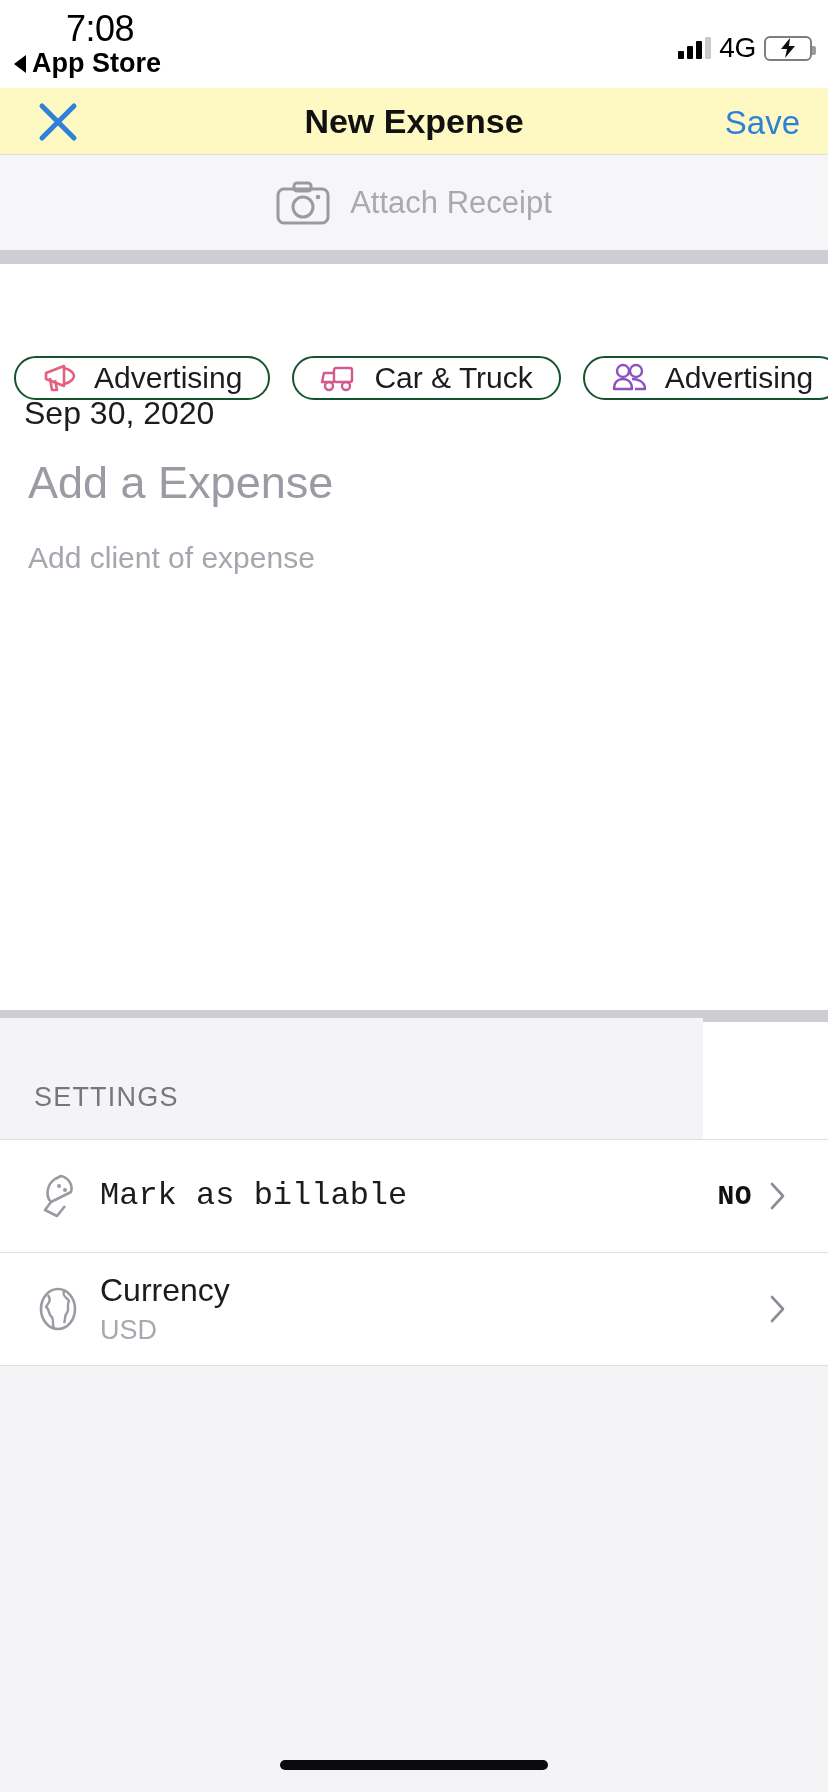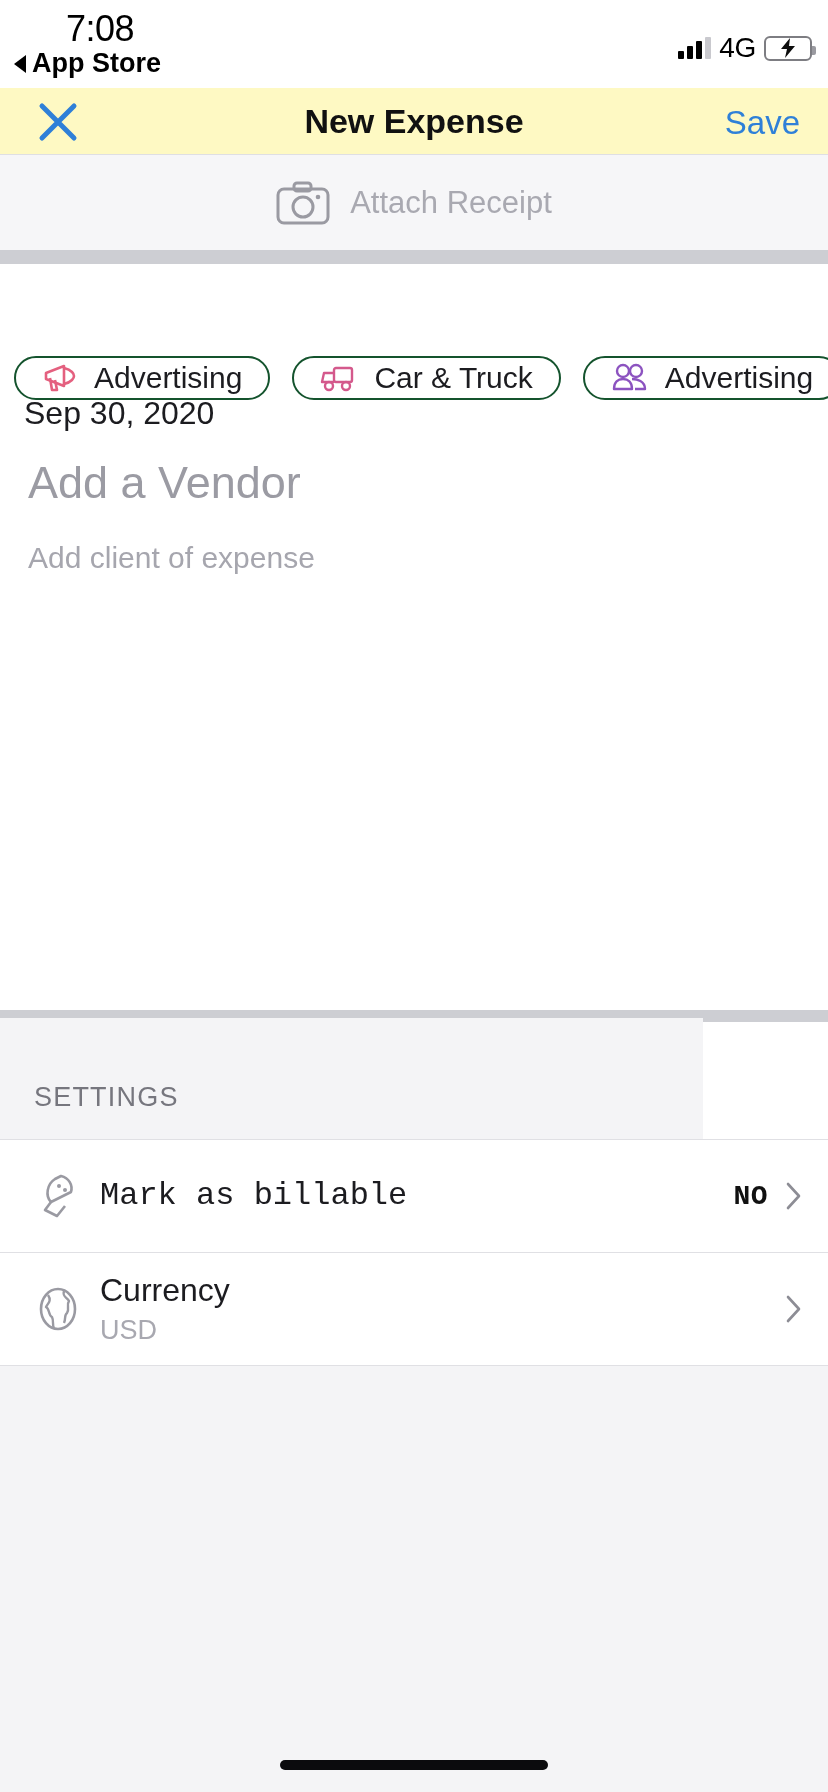--- a/index.html
+++ b/index.html
@@ -105,21 +105,21 @@
   }
   .row {
     position:absolute; left:0; width:828px; background:#fff;
     border-top:1px solid #e0e0e4;
     display:flex; align-items:center; padding-left:22px; cursor:pointer;
   }
   .row-icon { width:72px; flex:0 0 72px; display:flex; align-items:center; justify-content:center; }
   .row-text { flex:1 1 auto; padding-left:6px; }
   .row-title { font-size:32px; color:#1c1c20; line-height:1.15; }
   .row-sub { font-size:27px; color:#a8a8b0; margin-top:6px; }
-  .row-right { display:flex; align-items:center; gap:18px; padding-right:26px; }
+  .row-right { display:flex; align-items:center; gap:18px; padding-right:42px; }
   .row-value { font-size:28px; font-weight:700; color:#111; letter-spacing:0.5px; }
   .chev { width:16px; height:28px; }
   .tail { position:absolute; left:0; width:828px; background:#f4f4f6; }
 
   
   .home-ind {
     position:absolute; bottom:22px; left:50%; transform:translateX(-50%);
     width:268px; height:10px; background:#0b0b0d; border-radius:5px;
   }
 </style>
@@ -199,21 +199,21 @@
         <path d="M3 27 C3 20 7 17 12 17 C17 17 21 20 21 27 Z" fill="none" stroke="#8c53c0" stroke-width="2.4" stroke-linejoin="round"></path>
         <path d="M21 17 C26 17 34 19 34 27 L24 27" fill="none" stroke="#8c53c0" stroke-width="2.4" stroke-linejoin="round"></path>
       </svg>
       <span class="chip-label">Advertising</span>
     </div>
 
   </div>
 
   <div class="form">
     <div class="f-date">Sep 30, 2020</div>
-    <div class="f-vendor">Add a Vendor</div>
+    <div class="f-vendor">Add a Expense</div>
     <div class="f-purpose">Add client of expense</div>
 
     <div class="taxes-link">Show included taxes</div>
     <div class="hr" style="top:838px;"></div>
     <div class="gt-label">Grand Total (USD):</div>
     <div class="gt-value">US$ 0.00</div>
   </div>
 
   <div class="sec-gap" style="top:1010px;height:12px;"></div>
 

